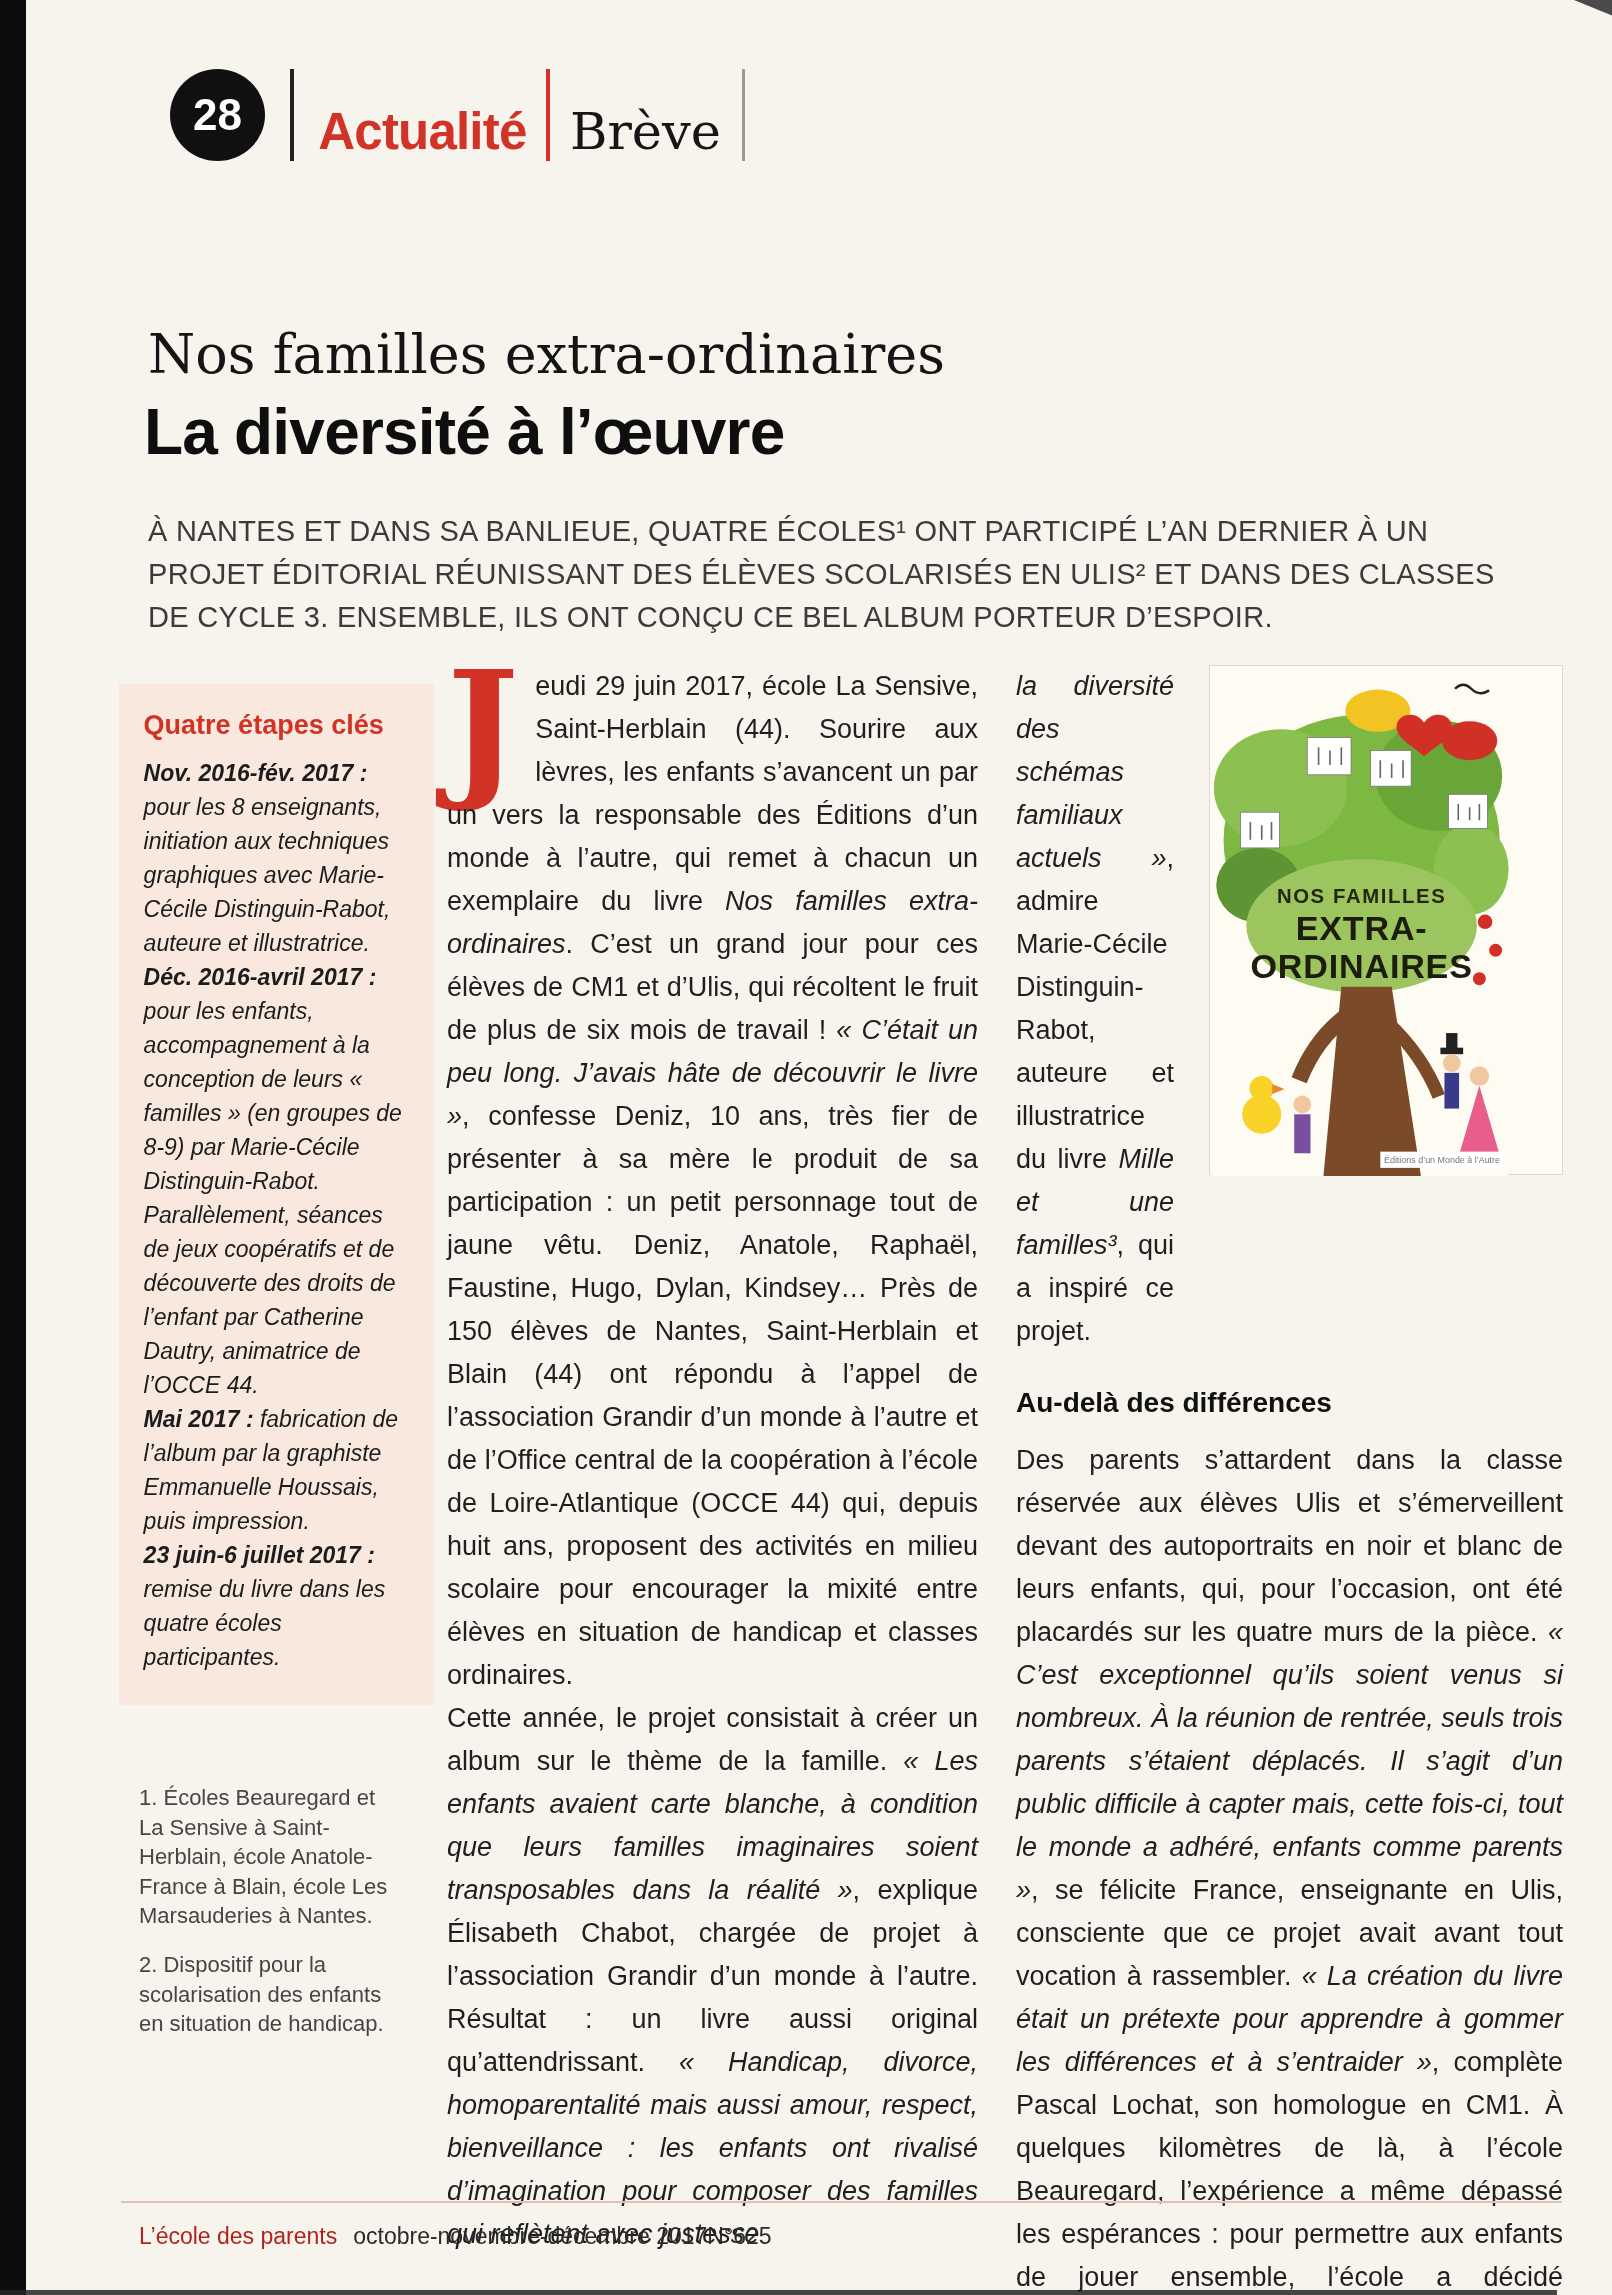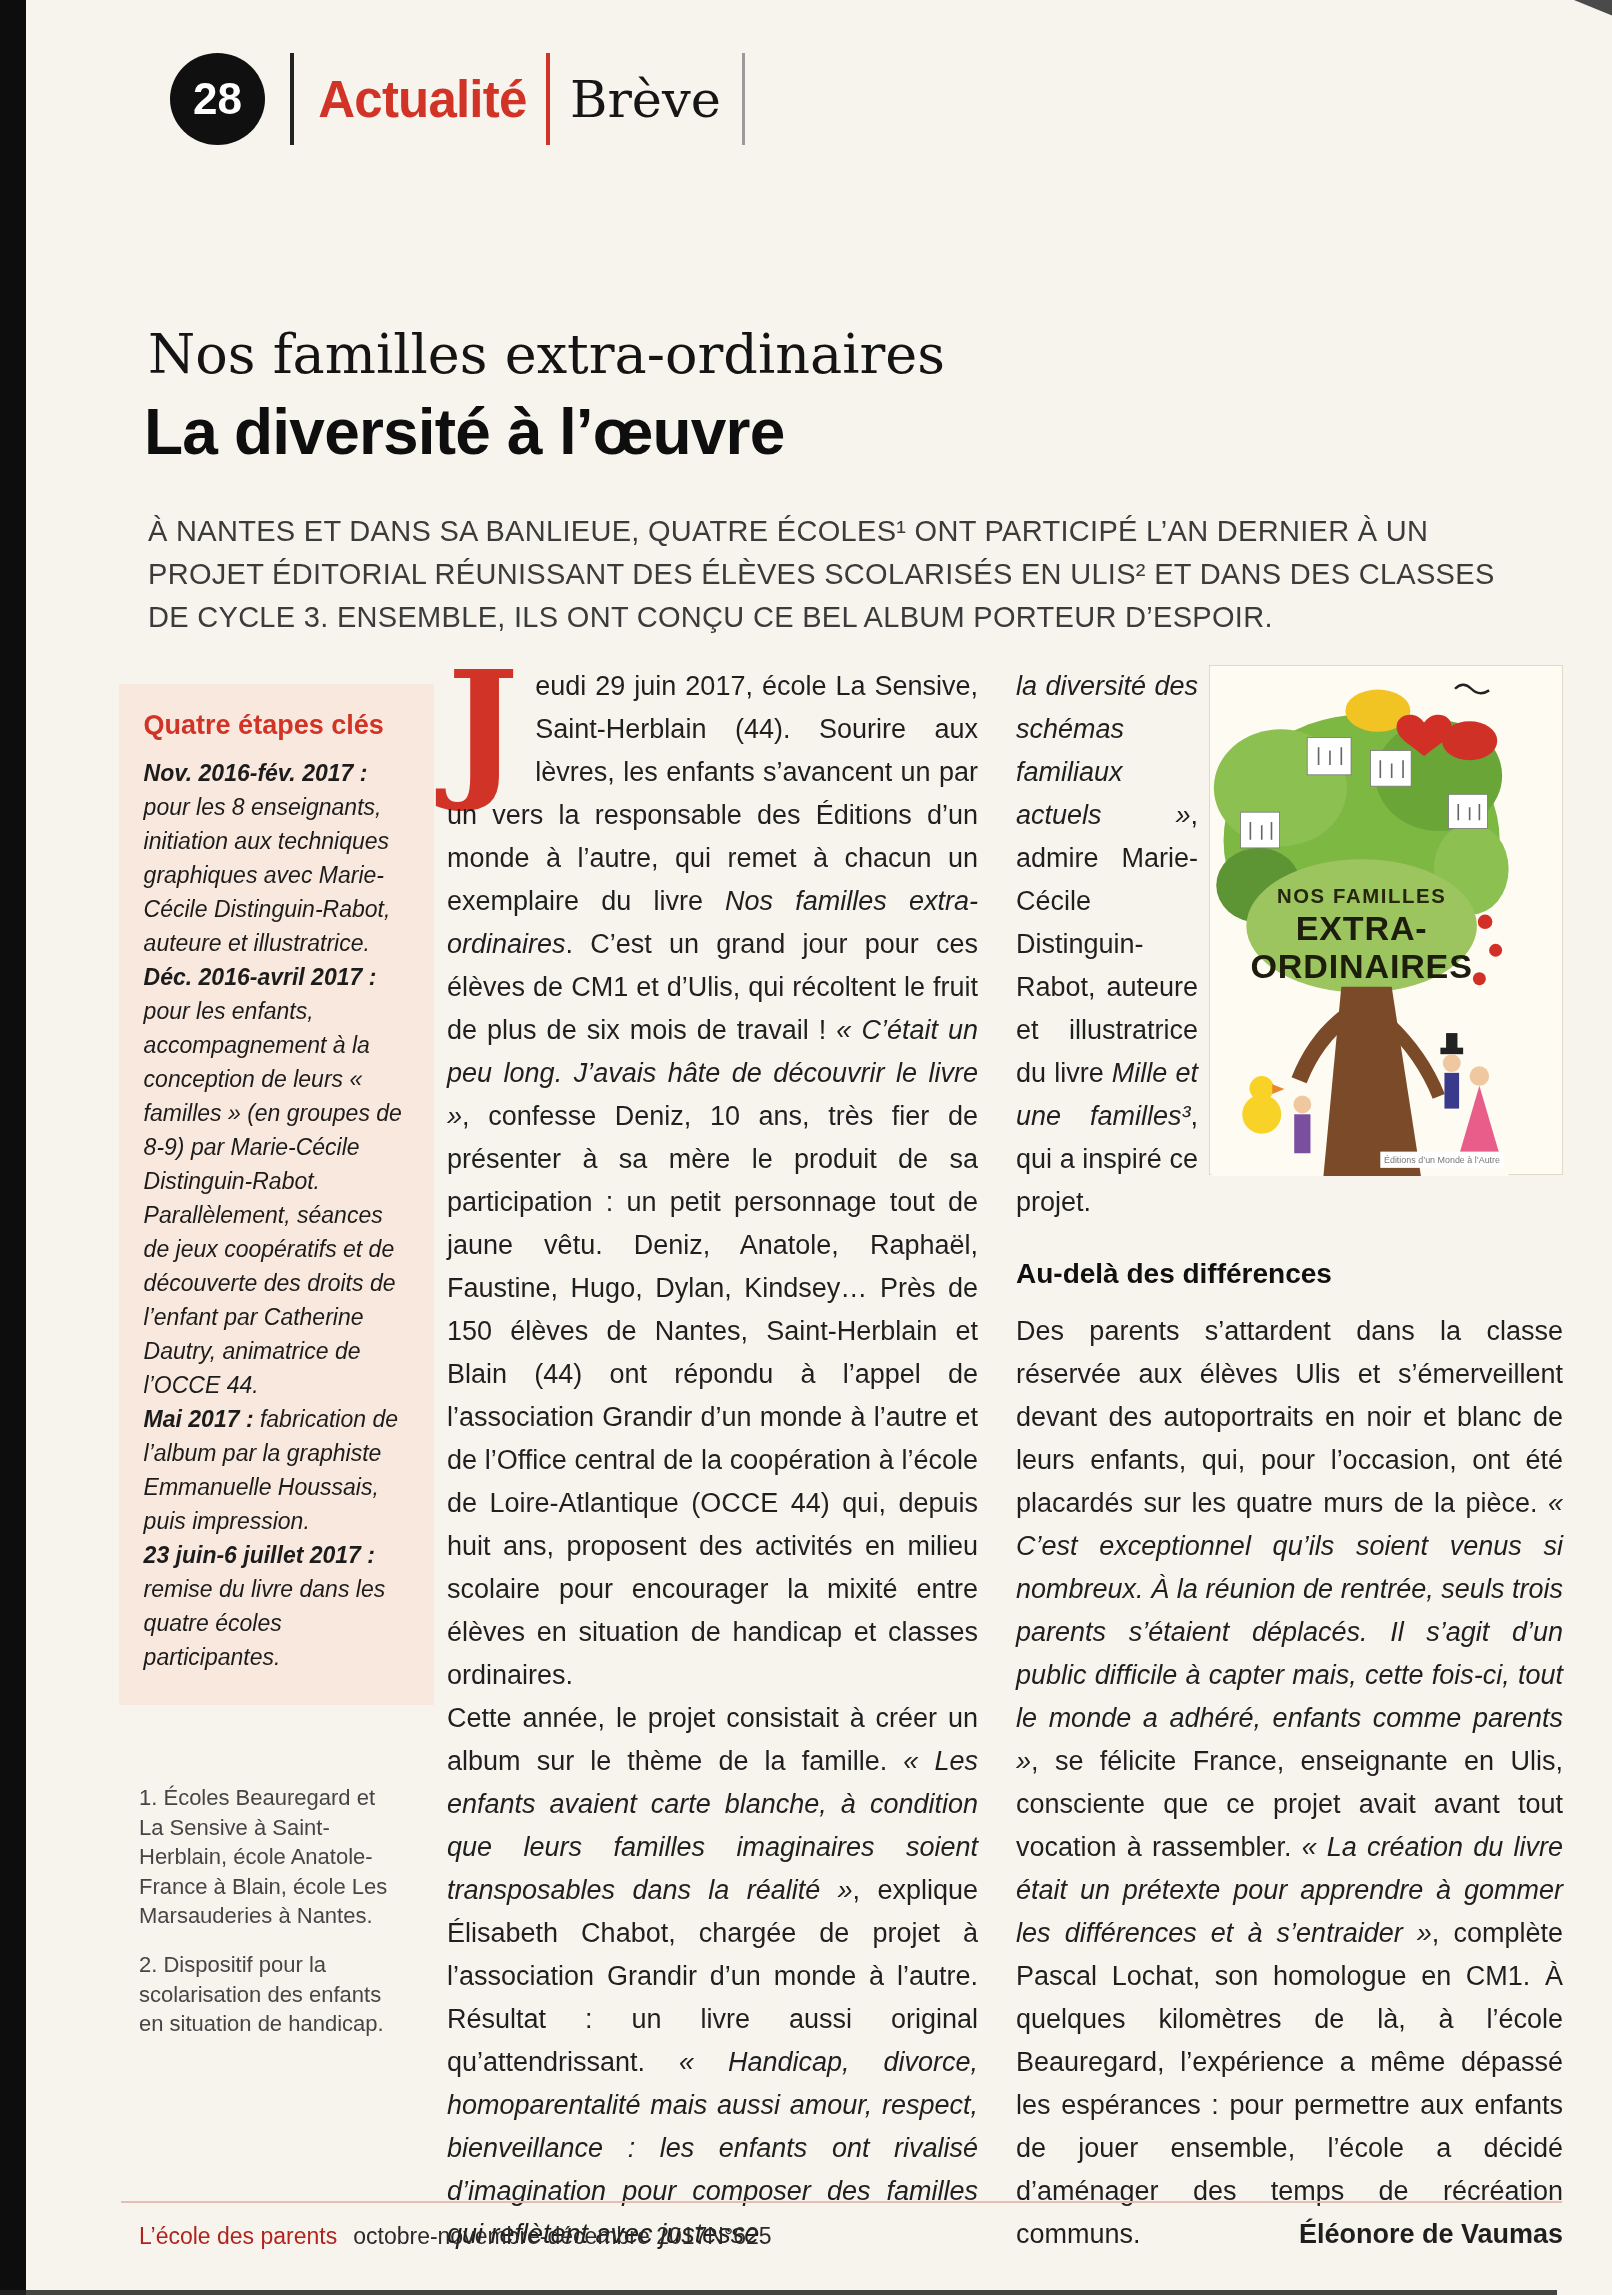--- a/index.html
+++ b/index.html
@@ -8,21 +8,21 @@
         font-family:"Liberation Sans","DejaVu Sans",sans-serif;color:#1f1f1f}
   .it{font-style:italic}
   .bd{font-weight:700}
 
   
   .scan-edge{position:absolute;left:0;top:0;width:26px;height:100%;background:#0d0d0d}
   .corner-tr{position:absolute;top:0;right:0;width:0;height:0;border-left:39px solid transparent;border-top:16.4px solid #4a4a4a}
   .bottom-edge{position:absolute;left:0;bottom:0;width:1557px;height:4.9px;background:#262626;opacity:.85}
 
   
-  .masthead{position:absolute;left:170px;top:53px;display:flex;align-items:center}
+  .masthead{position:absolute;left:170px;top:69px;display:flex;align-items:flex-end}
   .pagenum{width:95px;height:92px;border-radius:50%;background:#101010;color:#fff;font-size:44px;font-weight:700;
            display:flex;align-items:center;justify-content:center}
   .hsep{width:4.1px;height:92px}
   .hsep.dark{background:#222;margin:0 24.6px}
   .hsep.red{background:var(--accent,#d23327);margin:0 19.7px}
   .hsep.light{background:#9a9a9a;margin:0 0 0 21px;width:3.3px}
   .section{font-size:51px;font-weight:700;color:var(--accent,#d23327);letter-spacing:-0.8px}
   .subsection{font-family:"DejaVu Serif","Liberation Serif",serif;font-size:51px;color:#161616}
 
   
@@ -42,21 +42,21 @@
   .fn{margin-bottom:19.7px}
 
   
   .col-main{position:absolute;left:447px;top:665px;width:531px;font-size:27px;line-height:43px;
             text-align:justify;hyphens:auto}
   .dropcap{float:left;font-family:"DejaVu Serif","Liberation Serif",serif;font-weight:700;color:var(--accent,#d23327);
            font-size:152px;line-height:121px;height:125px;padding-right:16.4px}
 
   
   .col-right{position:absolute;left:1016px;top:665px;width:547px;font-size:27px;line-height:43px}
-  .rc-top{display:flex;gap:11px}
+  .rc-top{display:flex;gap:35px}
   .rc-cont{width:226px;text-align:justify;hyphens:auto}
   .cover{width:354px;height:510px;border:0.8px solid #ded9c8;background:#fdfbf2;flex:none}
   .subhead{font-size:28px;font-weight:700;margin:28px 0 14.8px;color:#101010}
   .rc-par{text-align:justify;hyphens:auto}
   .byline{float:right;font-weight:700}
 
   
   .footer-rule{position:absolute;left:121px;top:2201px;width:1441px;height:1.6px;background:#e3beb4}
   .pagefooter{position:absolute;left:139px;top:2223px;font-size:23px;color:#2a2a2a}
   .mag{font-weight:400;color:var(--accent-dark,#b0241d);margin-right:16px}

